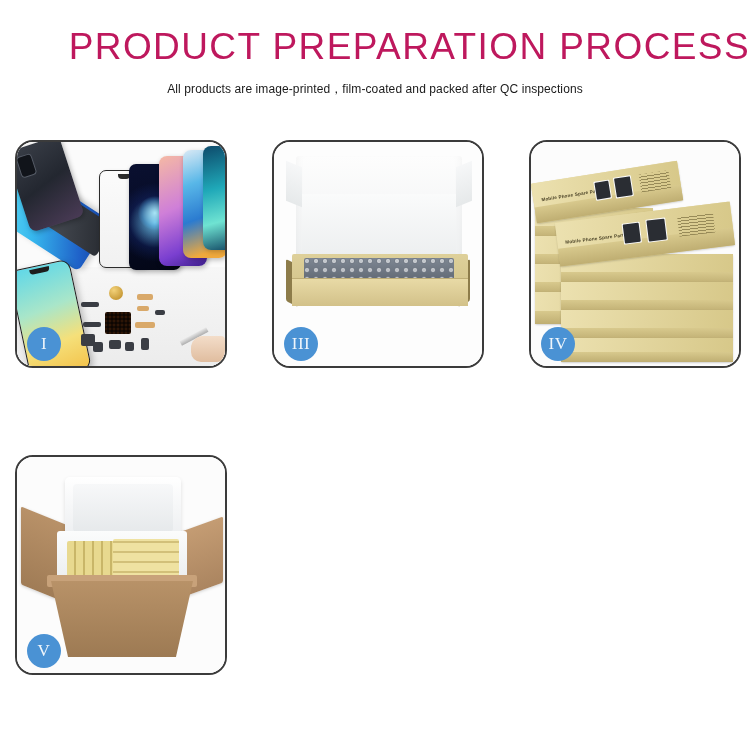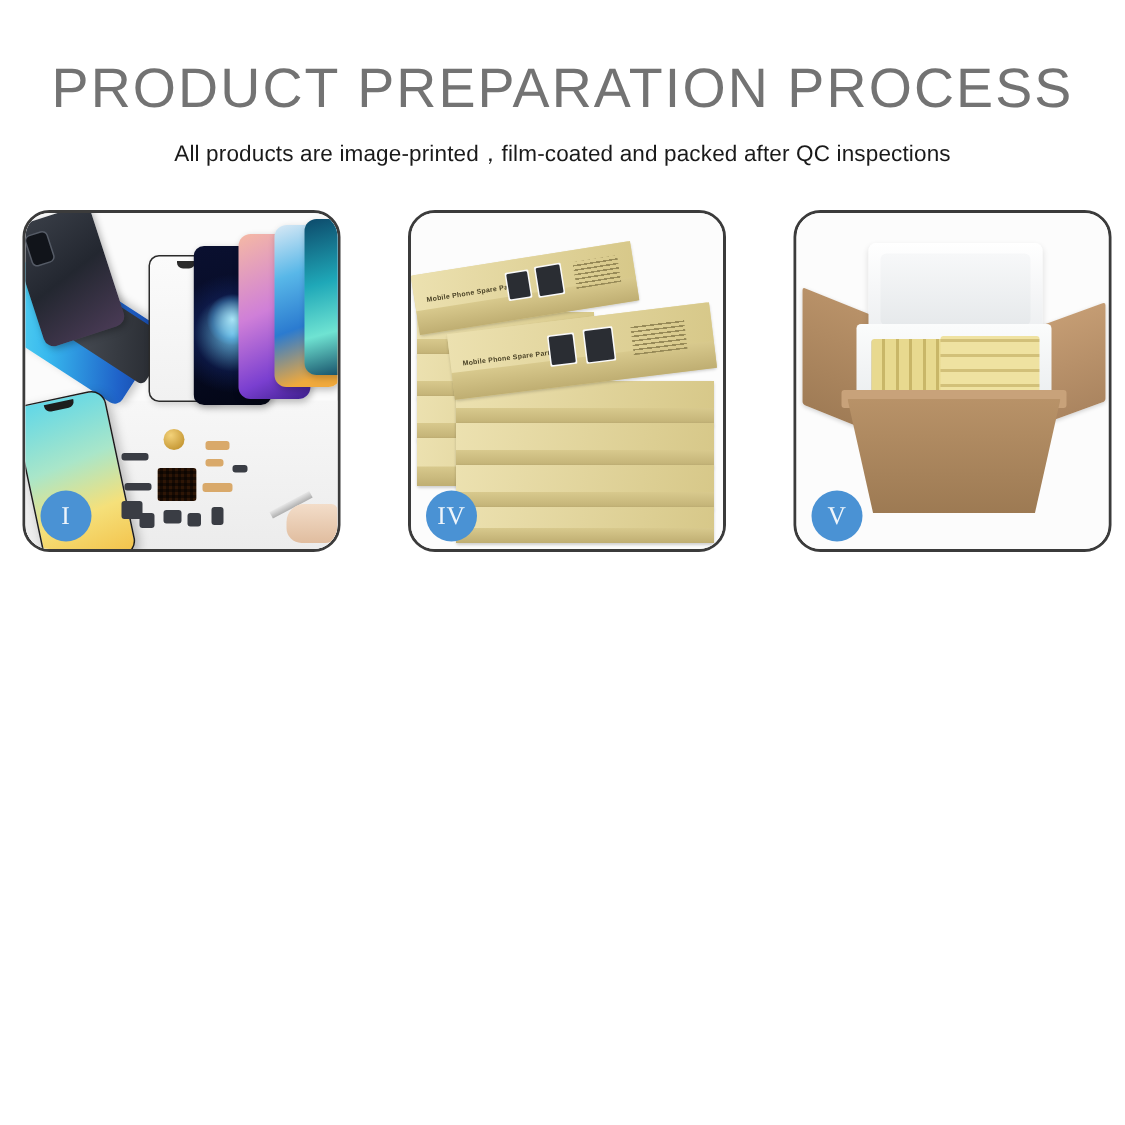--- a/index.html
+++ b/index.html
@@ -16,28 +16,29 @@
   #page { position: relative; width: 750px; height: 750px; background: #ffffff; }
 
   
   .header { position: absolute; left: 0; top: 0; width: 750px; text-align: center; }
 
   .main-title {
     font-family: "Liberation Sans", sans-serif;
     font-size: 37px;
     font-weight: 400;
     letter-spacing: 1.4px;
-    color: #737373;
+    color: #be185d;
     line-height: 1;
-    margin-top: 40px;
+    margin-top: 28px;
+    text-align: right;
   }
 
   .sub-title {
     font-family: "Liberation Sans", sans-serif;
-    font-size: 15px;
+    font-size: 12px;
     font-weight: 400;
     color: #1a1a1a;
     letter-spacing: 0.1px;
     margin-top: 16px;
   }
 
   
   .grid {
     position: absolute;
     left: 15px;
@@ -429,20 +430,32 @@
 
         <div class="tool">
           <div class="tip"></div>
             <div class="hand"></div>
         </div>
       </div>
       <div class="badge">I</div>
     </div>
 
 
+    <div class="panel">
+      <div class="panel-inner p3">
+        <div class="lid"></div>
+        <div class="inner-foam"></div>
+        <div class="sideL"></div>
+        <div class="sideR"></div>
+        <div class="boxbody"></div>
+        <div class="bubblepack"></div>
+        <div class="boxfront"></div>
+      </div>
+      <div class="badge">III</div>
+    </div>
 
     <div class="panel">
       <div class="panel-inner p4">
         <div class="stack">
 
           <div class="sbox" style="left:2px;  top:58px;  width:118px; height:30px;">
               <div class="top"></div>
               <div class="side"></div>
             </div>
           <div class="sbox" style="left:2px;  top:86px;  width:118px; height:30px;">

